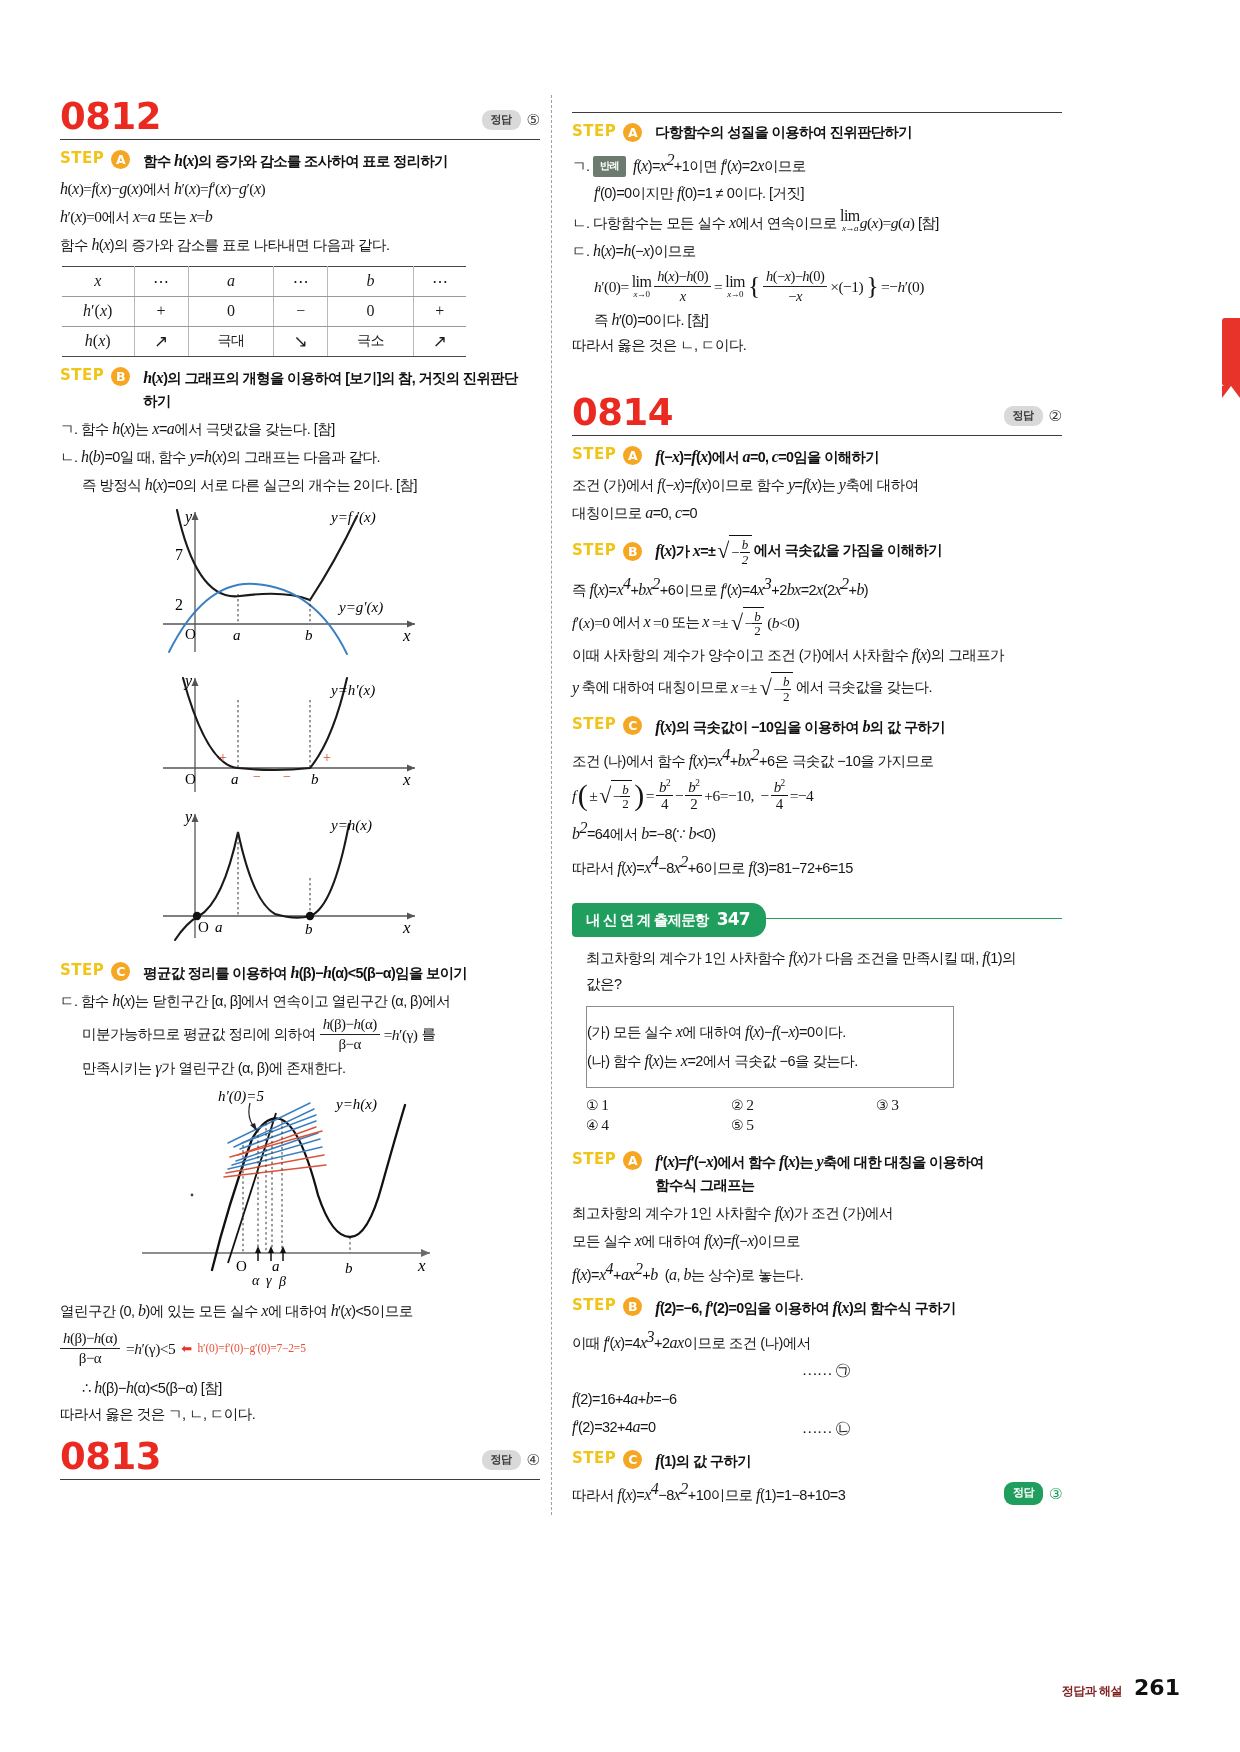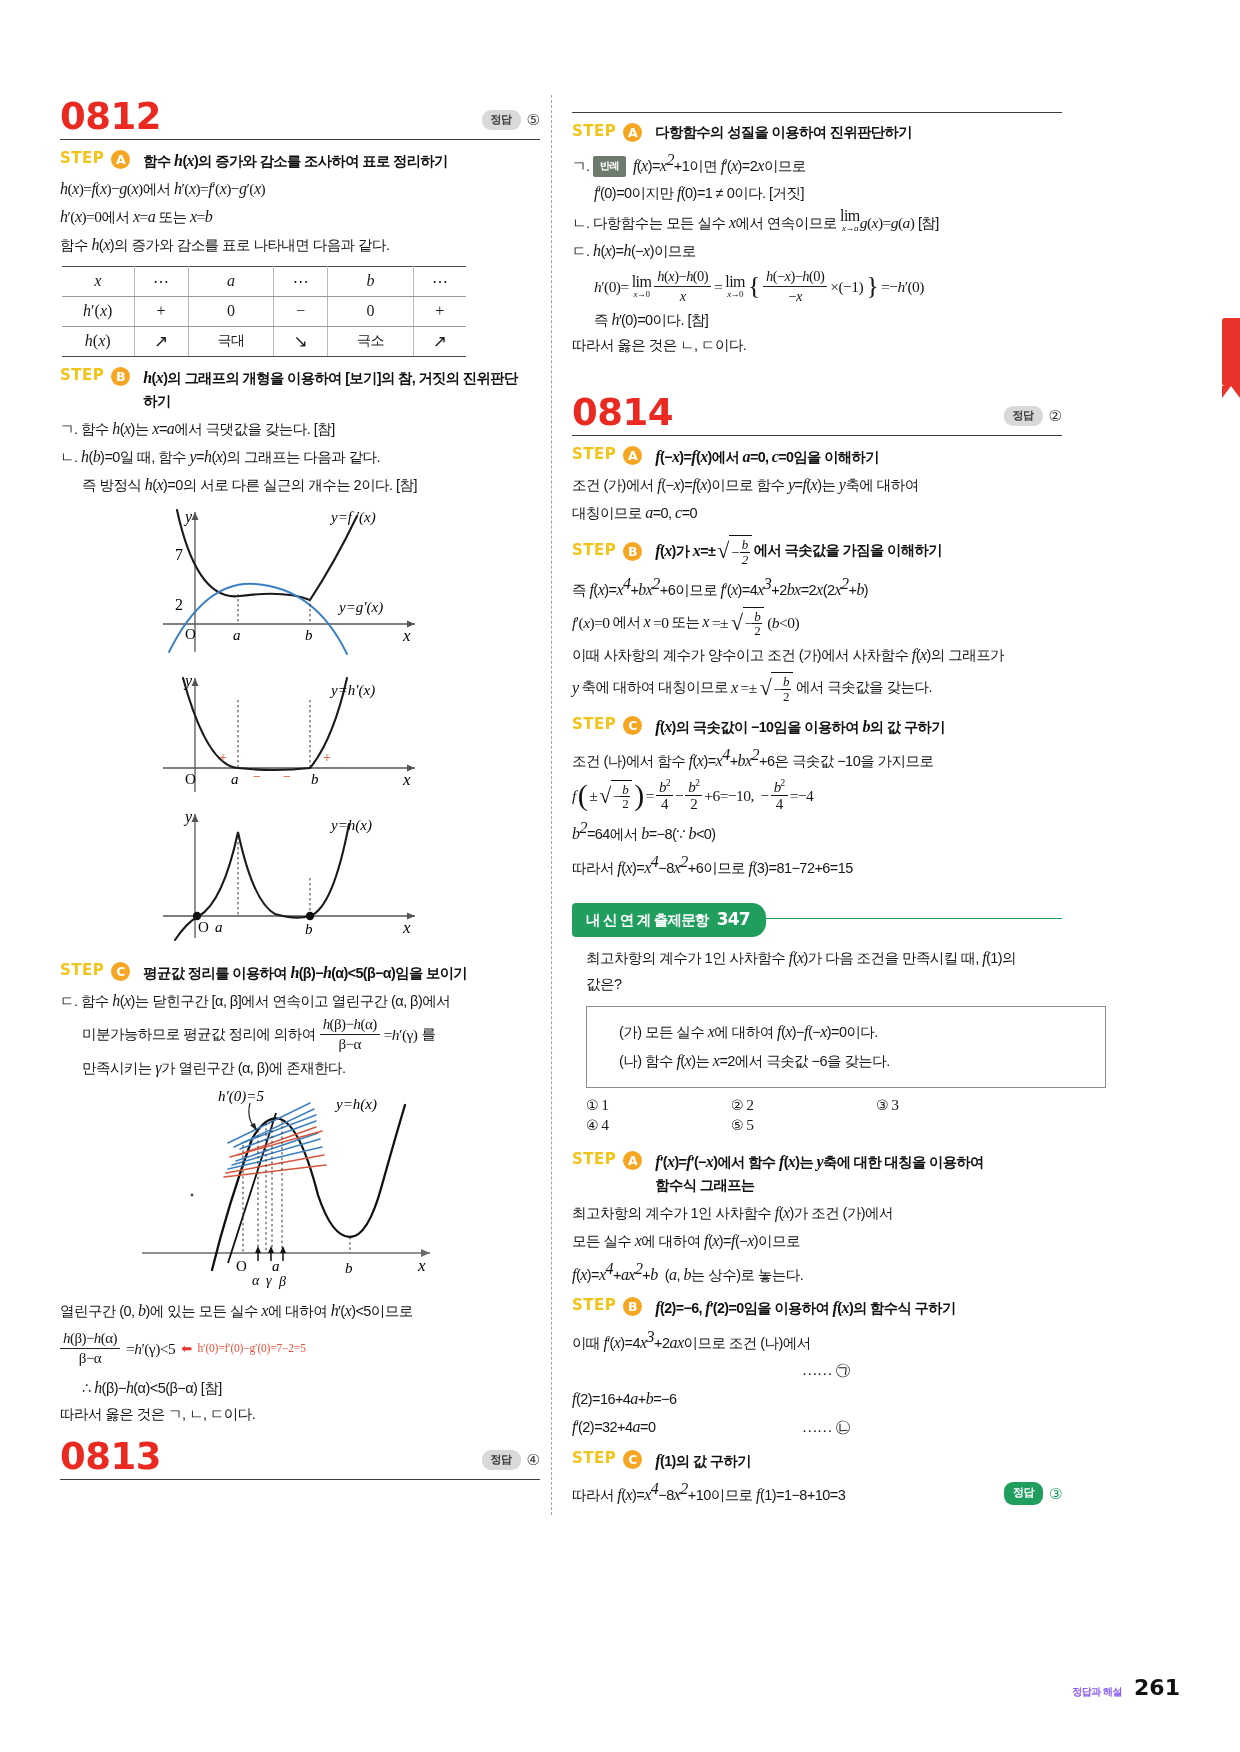--- a/index.html
+++ b/index.html
@@ -139,39 +139,39 @@
     position: relative; display: inline-block;
     background: #1f9e5e; color: #fff;
     font-size: 14.5px; font-weight: bold;
     padding: 6px 16px 7px 14px;
     border-radius: 4px 14px 14px 4px;
     letter-spacing: -0.8px;
   }
   .naesin-tag .num { font-family: "DejaVu Sans", sans-serif; font-size: 17px; margin-left: 5px; }
 
   .cond-box {
-    border: 1px solid #8d8d8d; padding: 9px 32px 10px;
-    margin: 10px 0 8px 14px; width: 520px;
+    border: 1px solid #8d8d8d; padding: 9px 0 10px;
+    margin: 10px 0 8px 14px; width: 368px;
   }
   .cond-box .txt { margin: 3px 0; }
 
   .choices { display: flex; margin: 2px 0 0 14px; }
   .choices .ch { width: 145px; font-size: 14.5px; letter-spacing:-0.4px; }
   .choice-circ { font-family: "DejaVu Sans", sans-serif; font-size: 14px; margin-right: 3px;}
 
   
   .fig { margin: 4px 0 4px 0; text-align: center; }
   .fig svg { display: inline-block; }
 
   
   .footer {
     position: absolute; right: 60px; bottom: 52px;
     display: flex; align-items: baseline; gap: 12px;
   }
-  .footer .lbl { font-size: 10px; font-weight: bold; color: #8b5cf6; letter-spacing: -0.5px; }
+  .footer .lbl { font-size: 12px; font-weight: bold; color: #7f1d1d; letter-spacing: -0.5px; }
   .footer .pg { font-family:"DejaVu Sans", sans-serif; font-size: 22px; font-weight: bold; color: #111; }
 </style>
 </head>
 <body>
 
 <div class="page">
 
   <div class="col-divider"></div>
   <div class="edge-tab"></div>
 
@@ -674,21 +674,21 @@
       <span class="step-title"><span class="m">f</span>(2)=−6, <span class="m">f</span>′(2)=0임을 이용하여 <span class="m">f</span>(<span class="m">x</span>)의 함수식 구하기</span>
     </div>
 
     <div class="txt">
       이때 <span class="m">f</span>′(<span class="m">x</span>)=4<span class="m">x</span><sup class="m">3</sup>+2<span class="m">ax</span>이므로 조건 (나)에서
     </div>
     <div class="txt" style="display:flex;">
       <span style="width:230px;margin-top:29px;"><span class="m">f</span>(2)=16+4<span class="m">a</span>+<span class="m">b</span>=−6</span>
       <span class="mr">…… ㉠</span>
     </div>
-    <div class="txt" style="display:flex;">
+    <div class="txt" style="display:flex;align-items:center;">
       <span style="width:230px;"><span class="m">f</span>′(2)=32+4<span class="m">a</span>=0</span>
       <span class="mr">…… ㉡</span>
     </div>
 
     <div class="step">
       <span class="step-word">STEP</span>
       <span class="step-badge">C</span>
       <span class="step-title"><span class="m">f</span>(1)의 값 구하기</span>
     </div>
 

